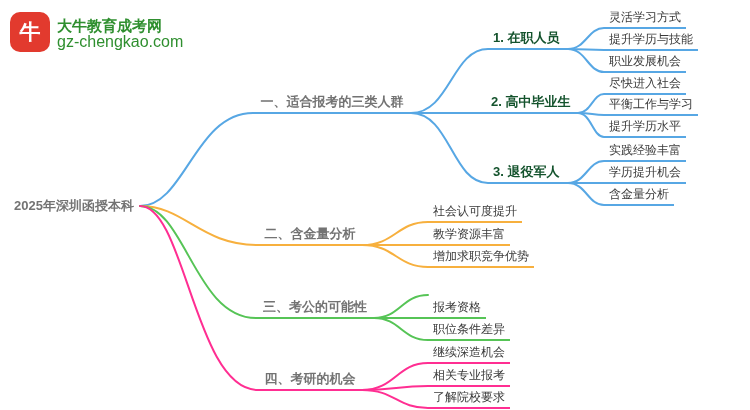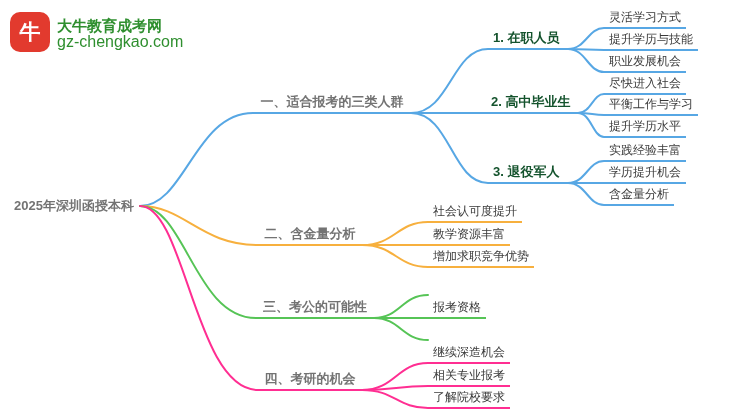--- a/index.html
+++ b/index.html
@@ -92,19 +92,20 @@
   <div class="node leaf c1" style="left:604px;top:165px">学历提升机会</div>
   <div class="node leaf c1" style="left:604px;top:187px">含金量分析</div>
 
   <div class="node lvl1 c2" style="left:258px;top:226px;width:104px">二、含金量分析</div>
   <div class="node leaf c2" style="left:428px;top:204px">社会认可度提升</div>
   <div class="node leaf c2" style="left:428px;top:227px">教学资源丰富</div>
   <div class="node leaf c2" style="left:428px;top:249px">增加求职竞争优势</div>
 
   <div class="node lvl1 c3" style="left:256px;top:299px;width:118px">三、考公的可能性</div>
   <div class="node leaf c3" style="left:428px;top:300px">报考资格</div>
+  <div class="node leaf c3" style="left:428px;top:322px">职位条件差异</div>
 
   <div class="node lvl1 c4" style="left:258px;top:371px;width:104px">四、考研的机会</div>
   <div class="node leaf c4" style="left:428px;top:345px">继续深造机会</div>
   <div class="node leaf c4" style="left:428px;top:368px">相关专业报考</div>
   <div class="node leaf c4" style="left:428px;top:390px">了解院校要求</div>
 
 </div>
 
 </body></html>

